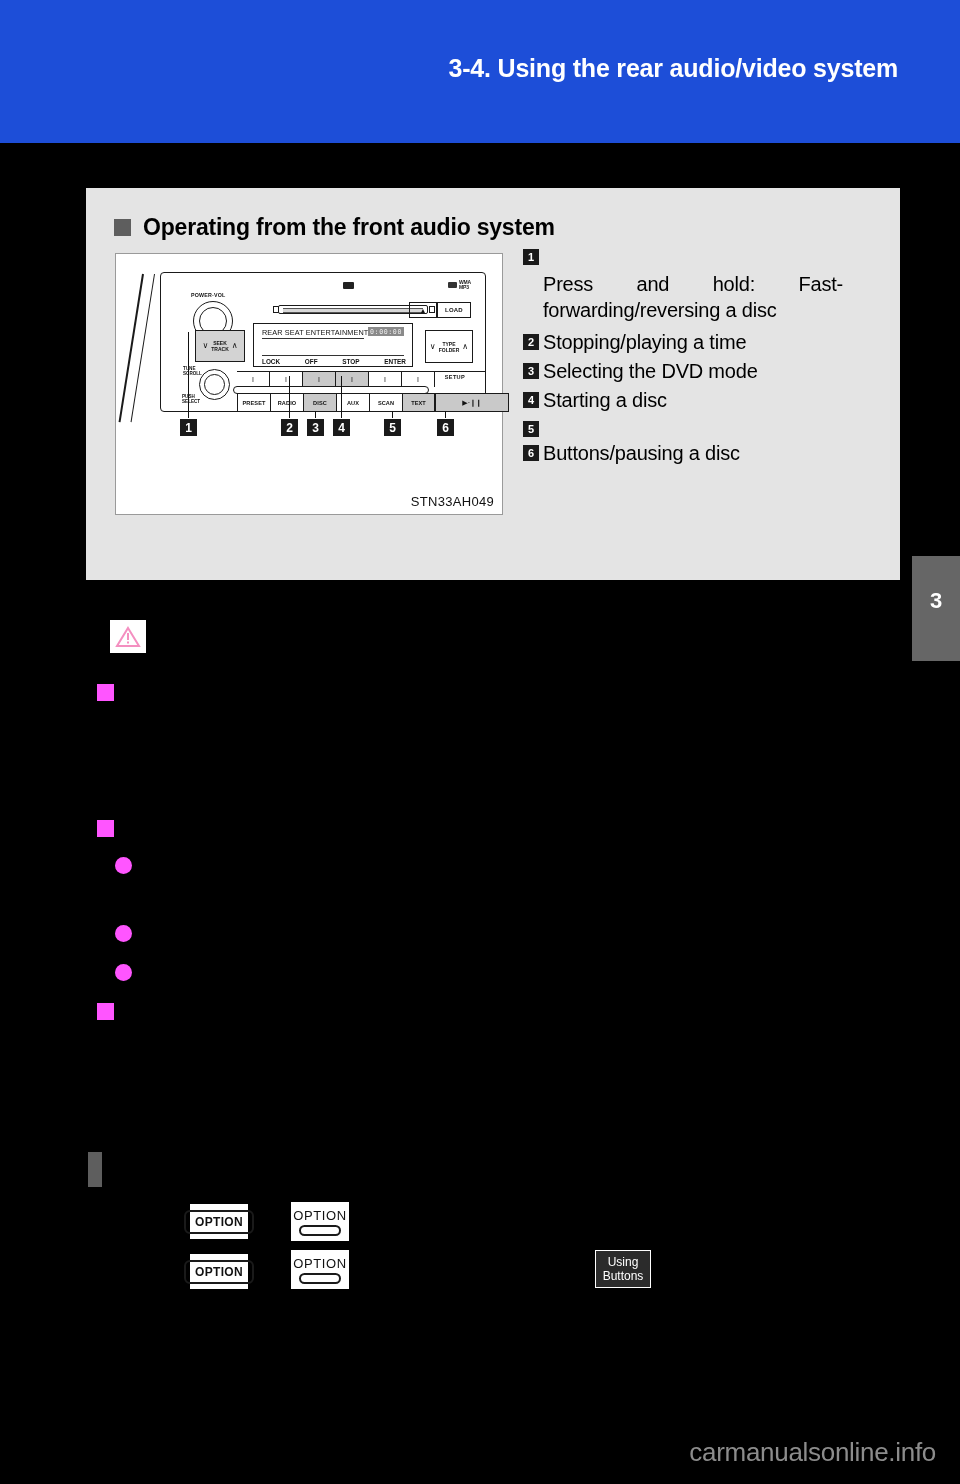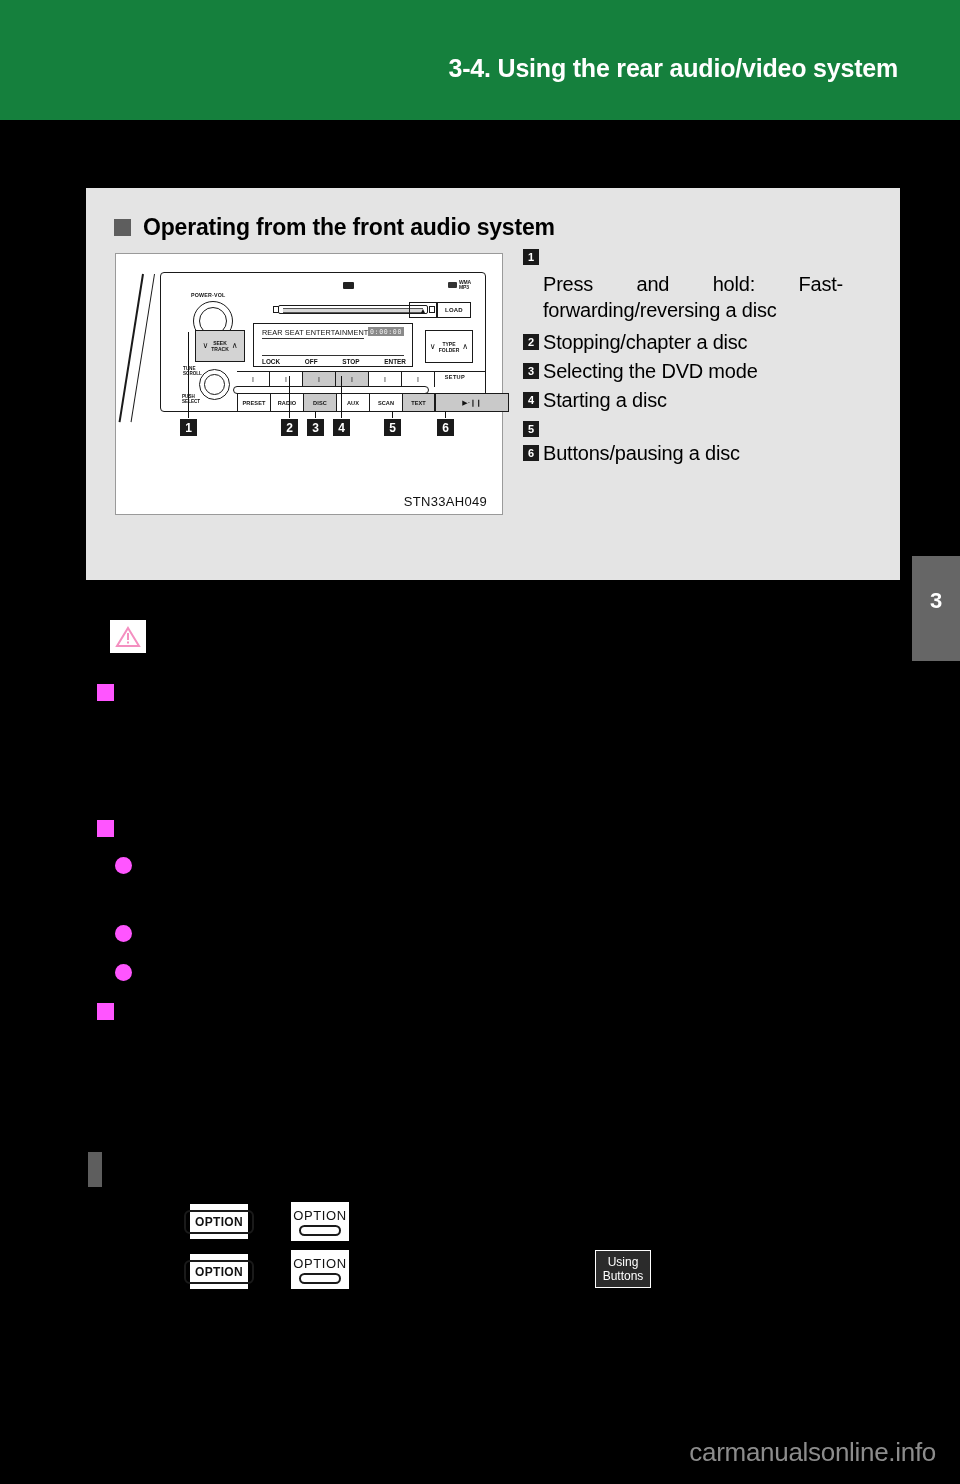--- a/index.html
+++ b/index.html
@@ -12,22 +12,22 @@
     height: 1484px;
     position: relative;
     font-family: "Liberation Sans", sans-serif;
     overflow: hidden;
   }
 
   
   .header-band {
     position: absolute;
     left: 0; top: 0;
-    width: 960px; height: 120px;
-    background: #15803d;
+    width: 960px; height: 143px;
+    background: #1d4ed8;
   }
   .header-title {
     position: absolute;
     right: 62px;
     top: 54px;
     color: #ffffff;
     font-size: 25px;
     font-weight: bold;
     letter-spacing: -0.2px;
     white-space: nowrap;
@@ -88,21 +88,21 @@
     left: 29px;
     top: 65px;
     width: 388px;
     height: 262px;
     background: #ffffff;
     border: 1px solid #9a9a9a;
     box-sizing: border-box;
   }
   .figure-caption {
     position: absolute;
-    right: 15px;
+    right: 8px;
     bottom: 5px;
     font-size: 13px;
     color: #111;
     letter-spacing: 0.3px;
     font-family: "Liberation Sans", sans-serif;
     margin-left: 36px;
   }
 
   
   .radio {
@@ -709,21 +709,21 @@
 
   <div class="explain-list">
 
     <div class="explain-item">
       <span class="inline-chip">1</span>
     </div>
     <div class="explain-sub">Press and hold: Fast-forwarding/reversing a disc</div>
 
     <div class="explain-item">
       <span class="inline-chip">2</span>
-      <span class="explain-text">Stopping/chapter a disc</span>
+      <span class="explain-text">Stopping/playing a time</span>
     </div>
 
     <div class="explain-item">
       <span class="inline-chip">3</span>
       <span class="explain-text">Selecting the DVD mode</span>
     </div>
 
     <div class="explain-item">
       <span class="inline-chip">4</span>
       <span class="explain-text">Starting a disc</span>

